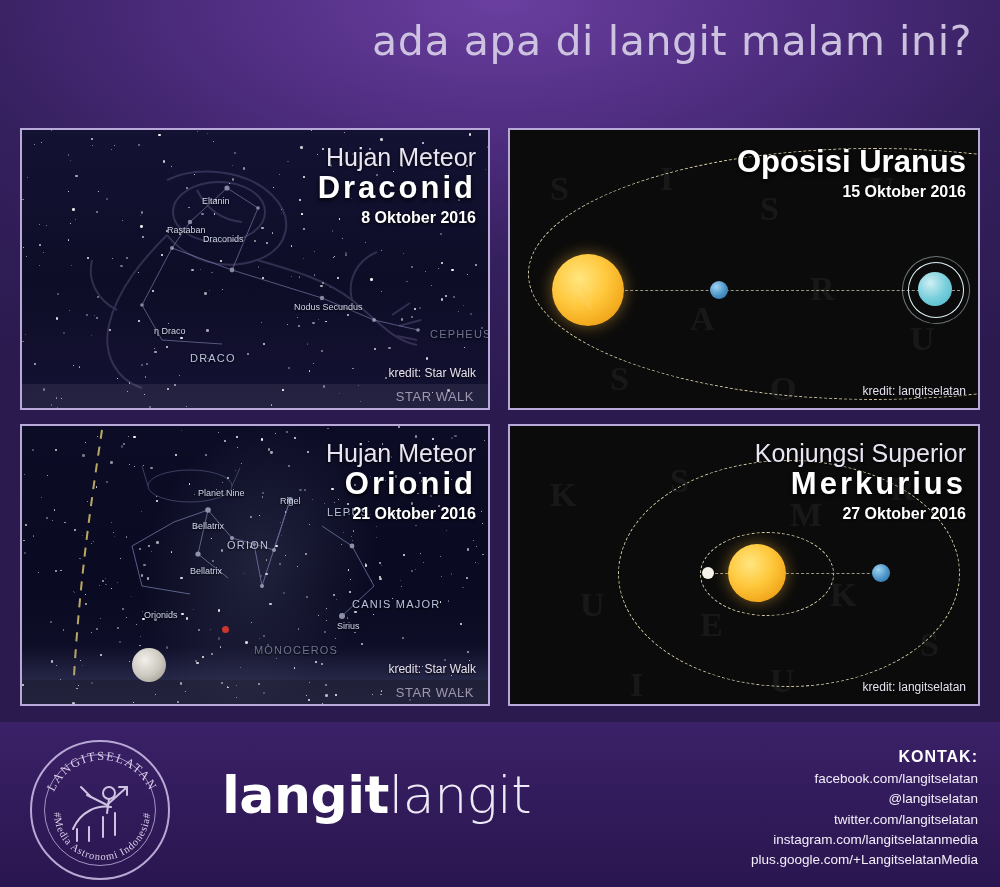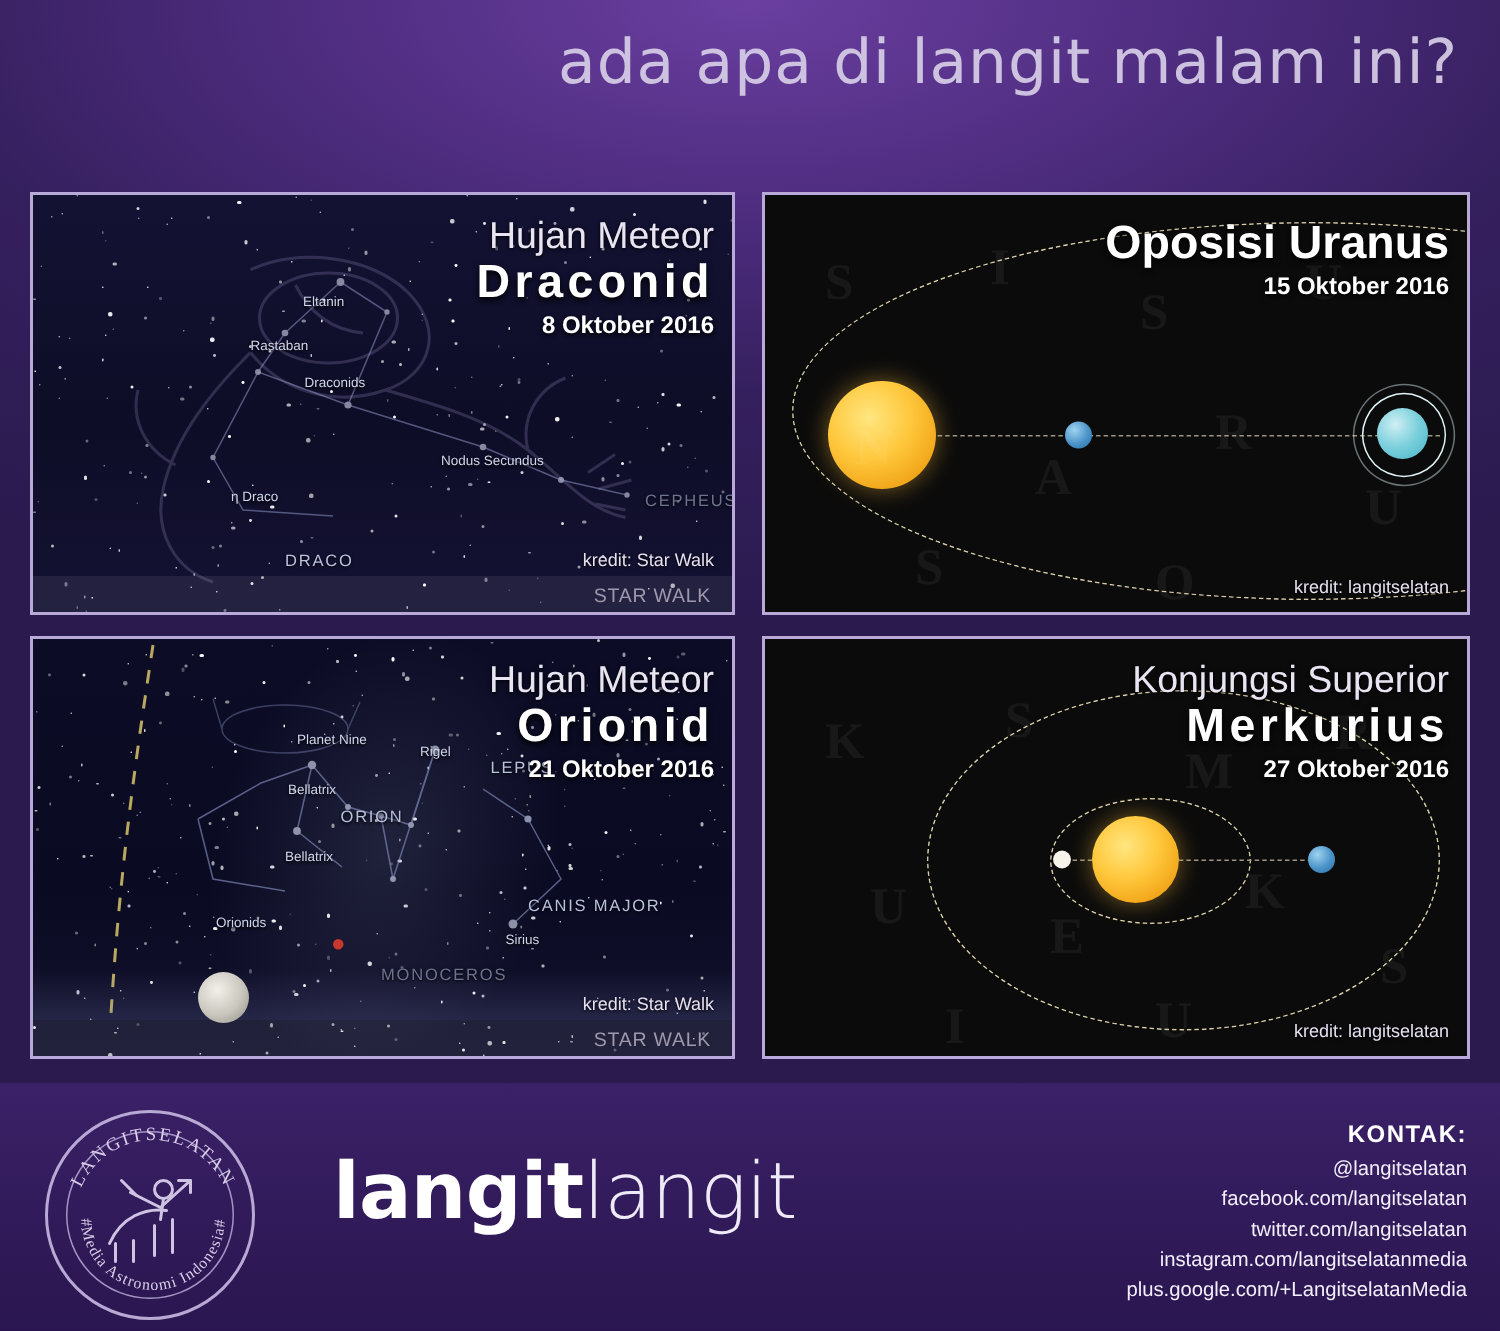--- a/index.html
+++ b/index.html
@@ -385,24 +385,24 @@
     <div class="ptxt">
       <div class="l1">Hujan Meteor</div>
       <div class="l2">Draconid</div>
       <div class="l3">8 Oktober 2016</div>
     </div>
     <div class="watermark-bar"></div>
     <div class="credit" style="bottom:28px;">kredit: Star Walk</div>
     <div class="credit-sw" style="bottom:4px;right:14px;">STAR WALK</div>
   <div class="clabel" style="left: 180px; top: 66px;">Eltanin</div>
       <div class="clabel" style="left: 145px; top: 95px;">Rastaban</div>
-      <div class="clabel" style="left: 145px; top: 120px; padding-left: 36px;">Draconids</div>
+      <div class="clabel" style="left: 145px; top: 104px; padding-left: 36px;">Draconids</div>
       <div class="clabel" style="left: 272px; top: 172px;">Nodus Secundus</div>
       <div class="clabel" style="left: 132px; top: 196px;">η Draco</div>
-      <div class="clabel big" style="left: 168px; top: 238px;">DRACO</div>
+      <div class="clabel big" style="left: 168px; top: 222px;">DRACO</div>
       <div class="clabel big dim" style="left: 408px; top: 198px;">CEPHEUS</div>
     </div>
 
   <div class="panel" id="panel-uranus">
     <div class="sky" style="background:#0b0b0b;"></div>
     <div class="bgletters">
       <span style="left:40px;top:40px;">S</span>
         <span style="left:150px;top:30px;">I</span>
       <span style="left:250px;top:60px;">S</span>
         <span style="left:360px;top:40px;">U</span>
@@ -857,21 +857,21 @@
     </svg>
   </div>
 
   <div id="brand">
     <b>langit</b><span>langit</span>
   </div>
 
   <div id="contact">
     <div class="k">KONTAK:</div>
     <div class="c">
+      <div>facebook.com/langitselatan</div>
       <div>@langitselatan</div>
-      <div>facebook.com/langitselatan</div>
       <div>twitter.com/langitselatan</div>
       <div>instagram.com/langitselatanmedia</div>
       <div>plus.google.com/+LangitselatanMedia</div>
     </div>
   </div>
 
 </div>
 
 </body></html>

